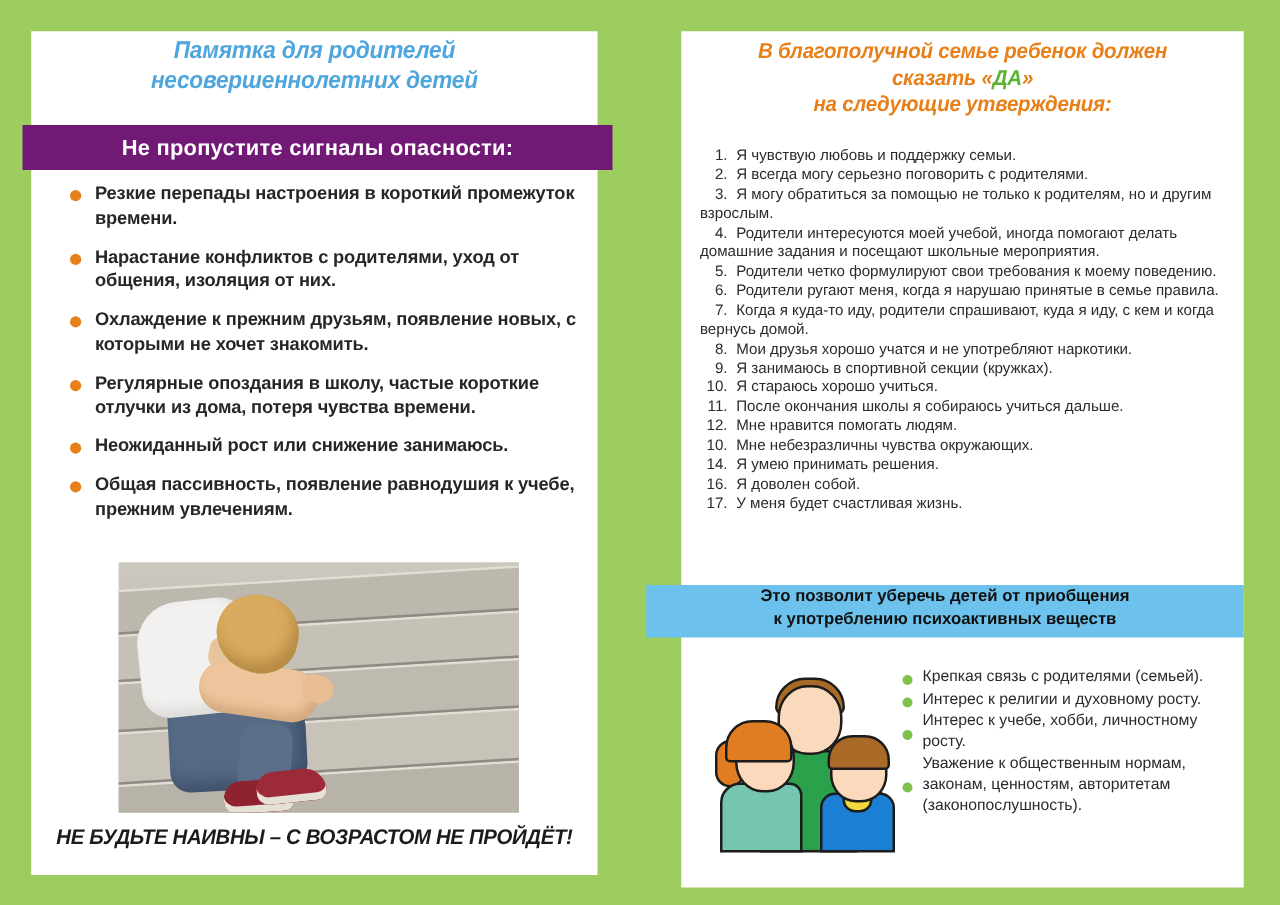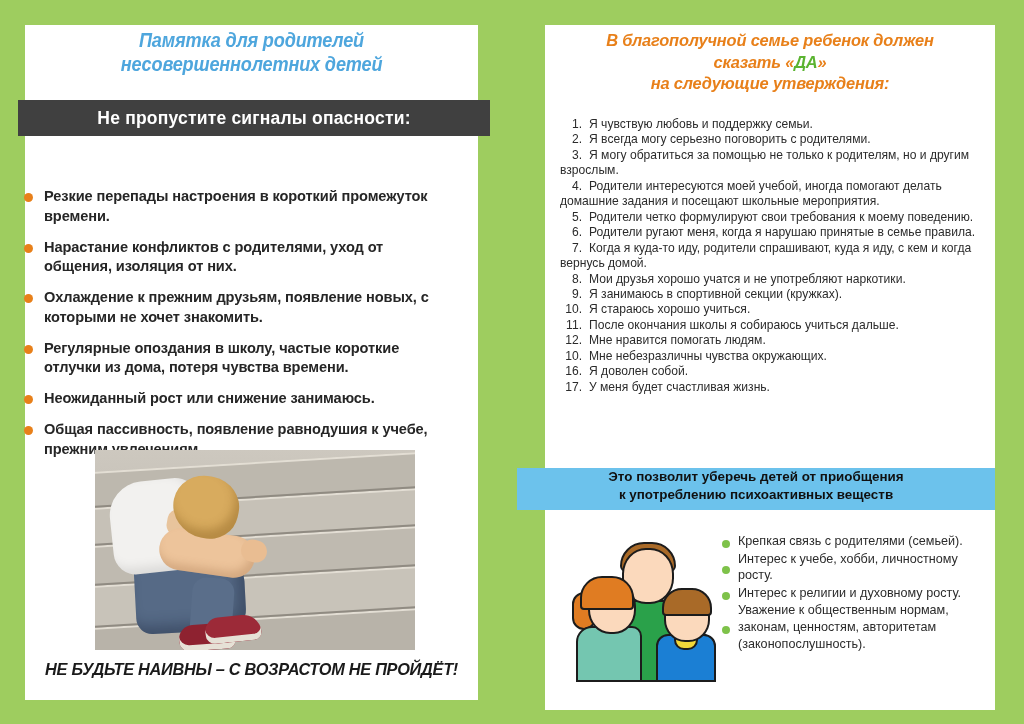--- a/index.html
+++ b/index.html
@@ -19,28 +19,28 @@
   
   #left-title{
     position:absolute;left:25px;top:28px;width:453px;
     text-align:center;color:#4ea6dd;
     font-weight:bold;font-style:italic;font-size:19.5px;line-height:24px;
     letter-spacing:-0.2px;
     transform:scaleX(.93);transform-origin:50% 50%;
   }
   #orange-banner{
     position:absolute;left:18px;top:100px;width:472px;height:36px;
-    background:#404040;
+    background:#701a75;
     display:flex;align-items:center;justify-content:center;
   }
   #orange-banner .txt{
     color:#ffffff;font-weight:bold;font-size:17.5px;letter-spacing:.2px;
   }
 
-  .bullets{position:absolute;left:24px;top:146px;width:420px;margin-top:41px;}
+  .bullets{position:absolute;left:56px;top:146px;width:420px;}
   .bullet-row{display:flex;align-items:flex-start;margin-bottom:11.5px;}
   .bullet-dot{
     width:9px;height:9px;border-radius:50%;background:#e8801a;
     margin-top:6px;margin-right:11px;flex:0 0 auto;
   }
   .bullet-txt{
     color:#262626;font-weight:bold;font-size:14.6px;line-height:19.5px;
     letter-spacing:-0.1px;
   }
 
@@ -228,20 +228,21 @@
       <span class="li"><span class="num">4.</span><span>Родители интересуются моей учебой, иногда помогают делать домашние задания и посещают школьные мероприятия.</span></span>
       <span class="li"><span class="num">5.</span><span>Родители четко формулируют свои требования к моему поведению.</span></span>
       <span class="li"><span class="num">6.</span><span>Родители ругают меня, когда я нарушаю принятые в семье правила.</span></span>
       <span class="li"><span class="num">7.</span><span>Когда я куда-то иду, родители спрашивают, куда я иду, с кем и когда вернусь домой.</span></span>
       <span class="li"><span class="num">8.</span><span>Мои друзья хорошо учатся и не употребляют наркотики.</span></span>
       <span class="li"><span class="num">9.</span><span>Я занимаюсь в спортивной секции (кружках).</span></span>
       <span class="li"><span class="num">10.</span><span>Я стараюсь хорошо учиться.</span></span>
       <span class="li"><span class="num">11.</span><span>После окончания школы я собираюсь учиться дальше.</span></span>
       <span class="li"><span class="num">12.</span><span>Мне нравится помогать людям.</span></span>
       <span class="li"><span class="num">10.</span><span>Мне небезразличны чувства окружающих.</span></span>
+      <span class="li"><span class="num">14.</span><span>Я умею принимать решения.</span></span>
       <span class="li"><span class="num">16.</span><span>Я доволен собой.</span></span>
       <span class="li"><span class="num">17.</span><span>У меня будет счастливая жизнь.</span></span>
     </div>
 
   <div id="blue-banner">
     <div class="txt">
       <div>Это позволит уберечь детей от приобщения</div>
       <div>к употреблению психоактивных веществ</div>
     </div>
   </div>
@@ -262,25 +263,25 @@
     <div class="f-kid-hair"></div>
   </div>
 
   <div class="green-bullets">
     <div class="gb-row">
       <span class="gb-dot"></span>
       <span class="gb-txt">Крепкая связь с родителями (семьей).</span>
     </div>
     <div class="gb-row">
       <span class="gb-dot"></span>
+      <span class="gb-txt">Интерес к религии и духовному росту.</span>
+    </div>
+    <div class="gb-row">
+      <span class="gb-dot"></span>
       <span class="gb-txt">Интерес к учебе, хобби, личностному росту.</span>
     </div>
     <div class="gb-row">
       <span class="gb-dot"></span>
-      <span class="gb-txt">Интерес к религии и духовному росту.</span>
-    </div>
-    <div class="gb-row">
-      <span class="gb-dot"></span>
       <span class="gb-txt">Уважение к общественным нормам, законам, ценностям, авторитетам (законопослушность).</span>
     </div>
   </div>
 
 </div>
 
 </body></html>

